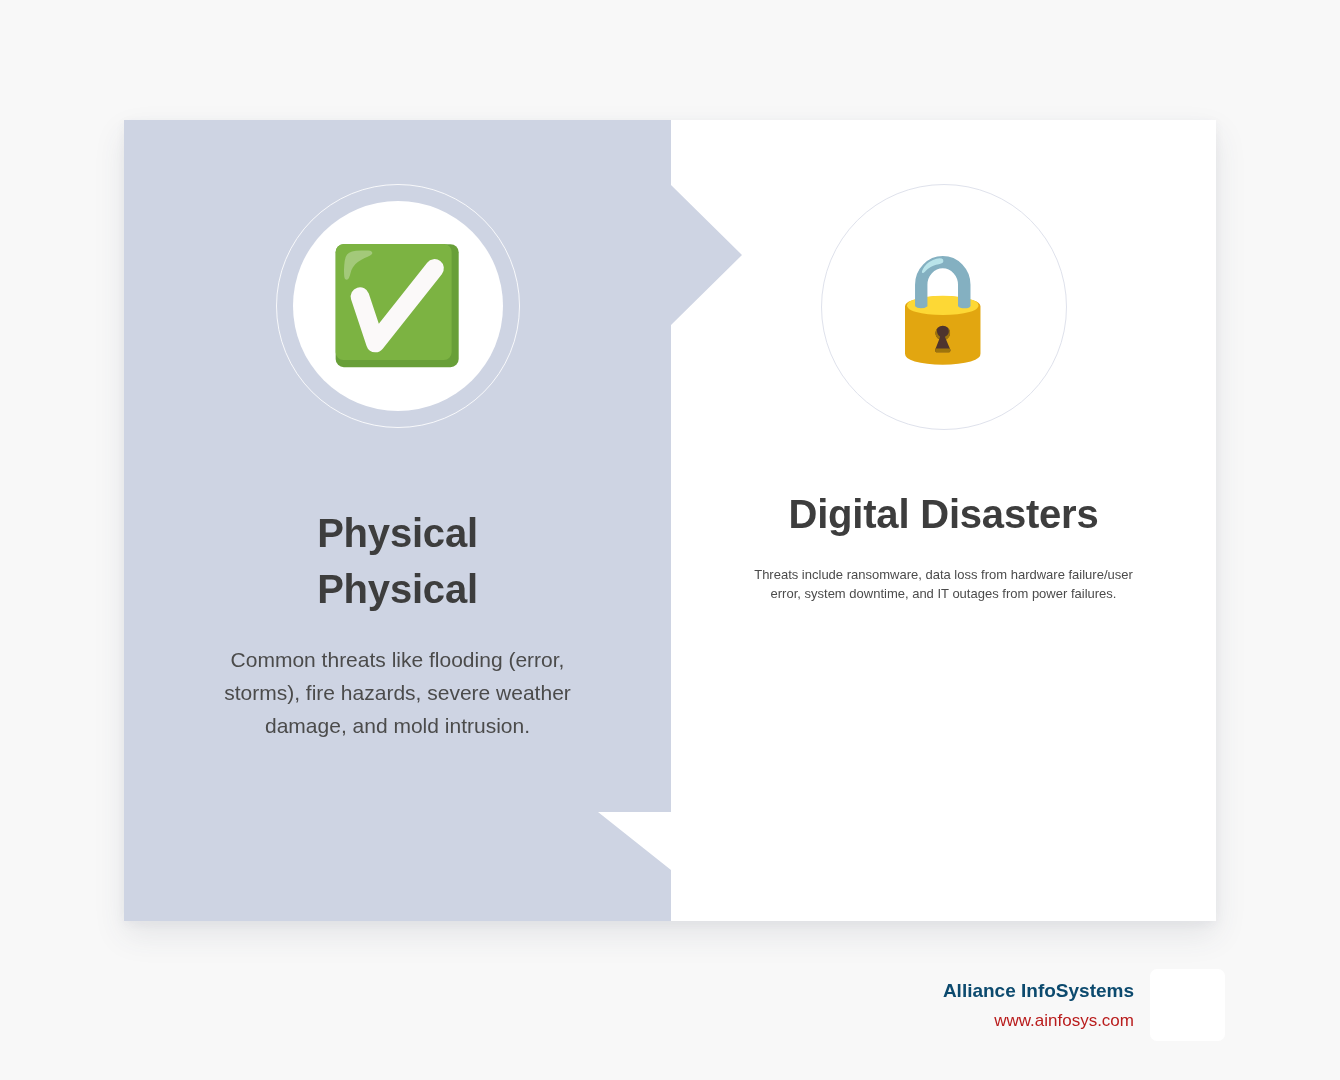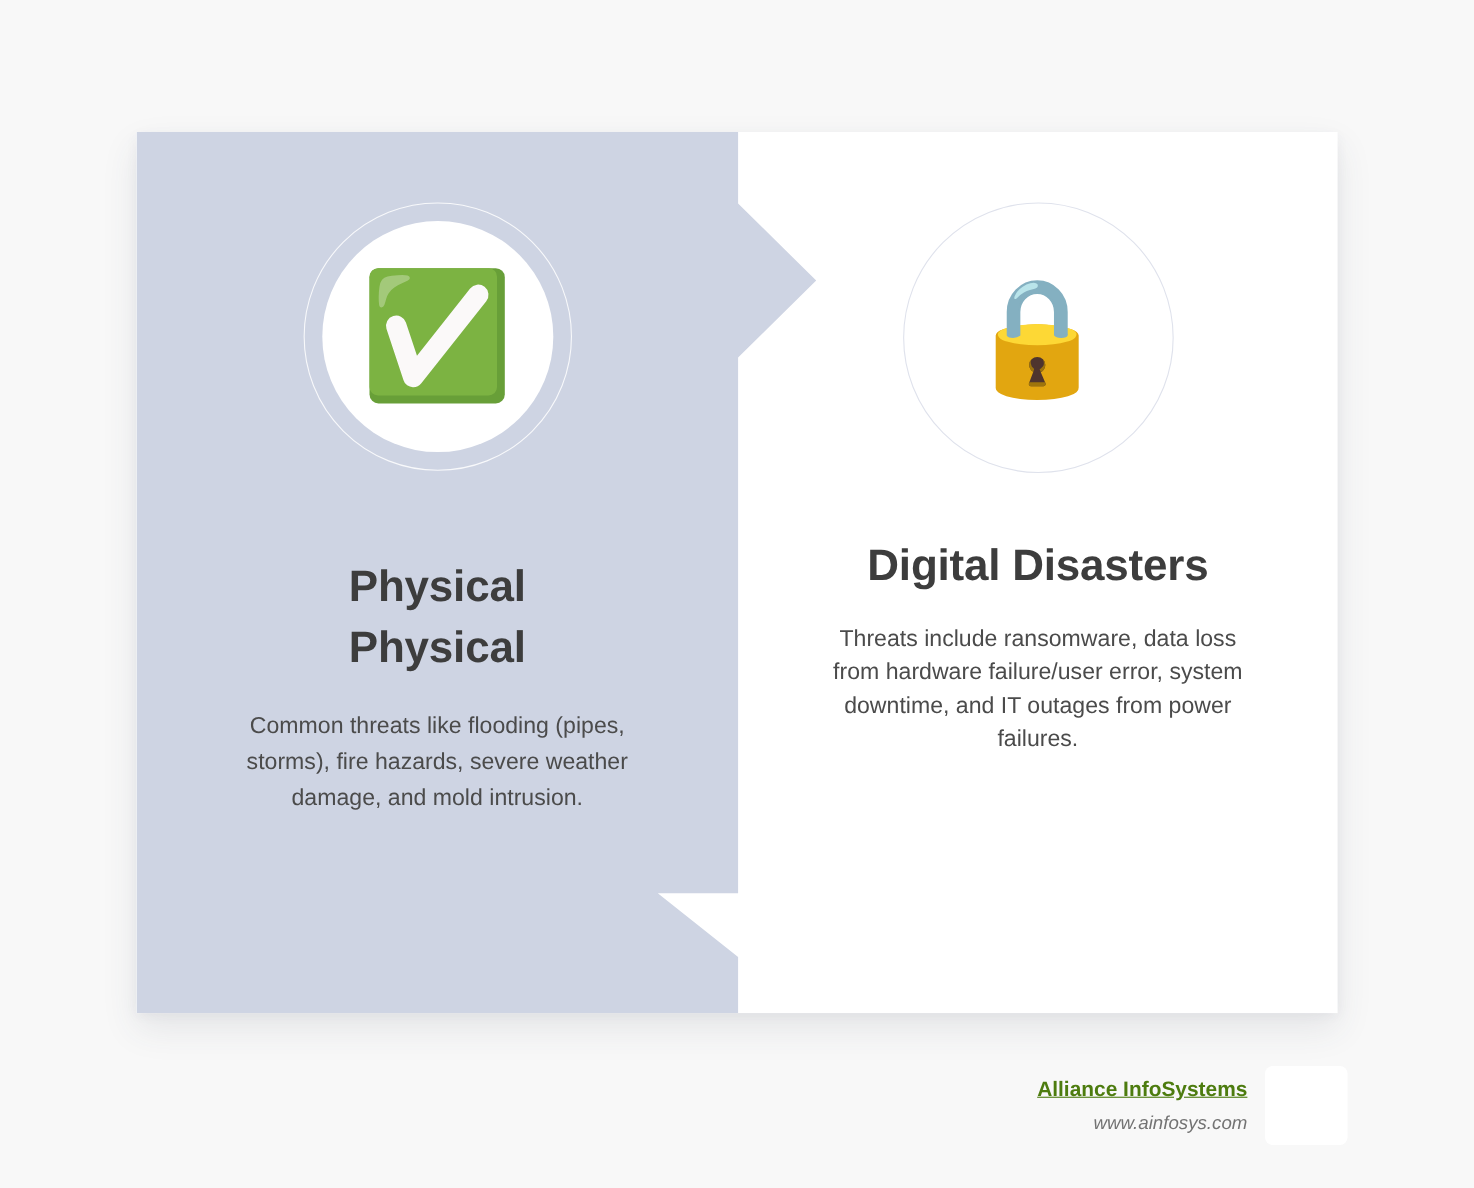--- a/index.html
+++ b/index.html
@@ -121,53 +121,51 @@
   .heading-left  { margin-top: 77px; width: 330px; }
   .heading-right { margin-top: 56px; width: 430px; }
 
   .body-text {
     color: #4b4b4b;
     font-size: 21px;
     line-height: 1.58;
     text-align: center;
   }
   .body-left  { margin-top: 26px; width: 400px; }
-  .body-right { margin-top: 24px; width: 400px; font-size: 21px; line-height: 1.45; }
+  .body-right { margin-top: 24px; width: 400px; font-size: 13px; line-height: 1.45; }
 
   
   .footer {
     position: absolute;
     left: 880px;
     top: 960px;
     width: 345px;
     height: 90px;
     display: flex;
     align-items: center;
     justify-content: flex-end;
   }
 
   .footer-text {
     text-align: right;
     padding-right: 16px;
   }
 
   .brand-name {
-    color: #4d7c0f;
+    color: #0c4a6e;
     font-size: 19px;
     font-weight: bold;
     line-height: 1.5;
-    text-decoration: underline;
   }
 
   .brand-url {
-    color: #737373;
+    color: #b91c1c;
     font-size: 17px;
     line-height: 1.5;
     margin-top: 2px;
-    font-style: italic;
   }
 
   .brand-logo {
     width: 75px;
     height: 72px;
     background: #ffffff;
     border-radius: 7px;
   }
 </style>
 </head>
@@ -183,21 +181,21 @@
       <div class="ring-outer"></div>
       <div class="circle-solid"></div>
       <span class="emoji">✅</span>
     </div>
 
     <div class="heading heading-left">
       <div>Physical</div>
       <div>Physical</div>
     </div>
 
-    <div class="body-text body-left">Common threats like flooding (pipes, storms), fire hazards, severe weather damage, and mold intrusion.</div>
+    <div class="body-text body-left">Common threats like flooding (error, storms), fire hazards, severe weather damage, and mold intrusion.</div>
   </div>
 
   <div class="col col-right">
 
     <div class="icon-wrap icon-wrap-right">
       <div class="circle-outline"></div>
       <span class="emoji emoji-lock">🔒</span>
     </div>
 
     <div class="heading heading-right">Digital Disasters</div>

